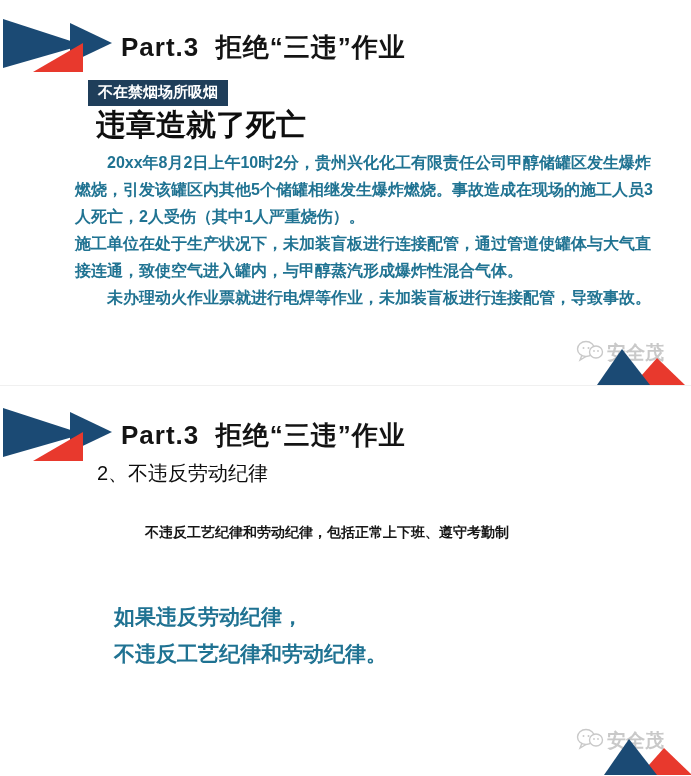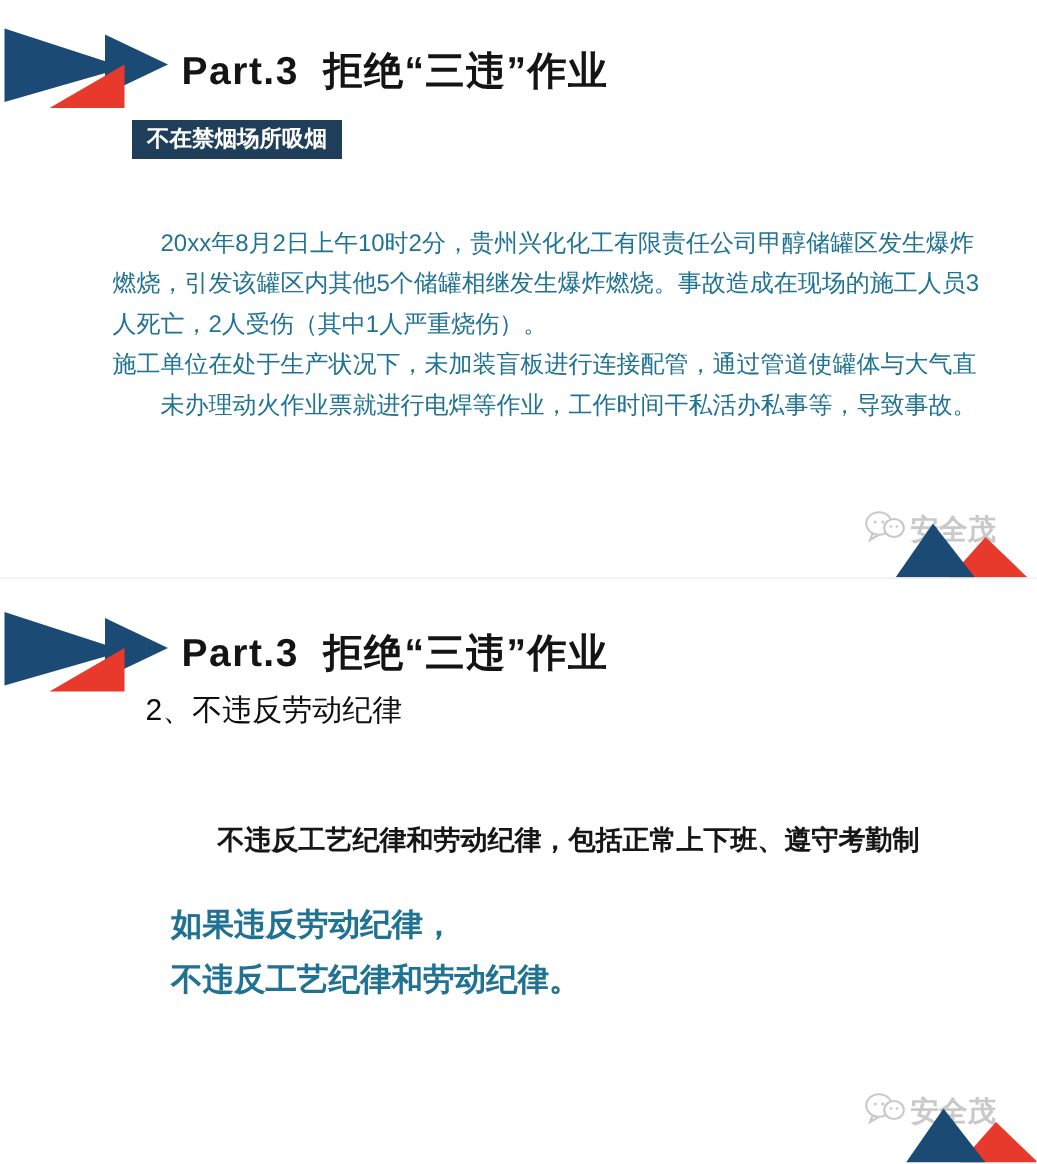--- a/index.html
+++ b/index.html
@@ -29,32 +29,32 @@
     background:#1f3e5a;color:#ffffff;
     font-size:15px;font-weight:bold;
     padding:3px 10px 4px 10px;white-space:nowrap;
   }
   .case-title{
     position:absolute;left:96px;top:105px;
     font-size:30px;font-weight:bold;color:#0e0e0e;white-space:nowrap;
   }
   .body1{
     position:absolute;left:75px;top:149px;width:616px;
-    font-size:16px;font-weight:normal;color:#207392;line-height:27px;
+    font-size:16px;font-weight:bold;color:#207392;line-height:27px;
   }
   .body1 .line{white-space:nowrap;}
   .indent{text-indent:2em;}
 
   .section-heading{
     position:absolute;left:97px;top:74px;
     font-size:20px;font-weight:normal;color:#0e0e0e;white-space:nowrap;
   }
   .body2{
     position:absolute;left:85px;top:131px;width:590px;
-    font-size:18px;font-weight:bold;color:#161616;line-height:31px;margin-top:28px;
+    font-size:14px;font-weight:bold;color:#161616;line-height:31px;
   }
   .body2 .line{white-space:nowrap;}
   .indent-lg{text-indent:60px;}
   .emphasis{
     position:absolute;left:114px;top:212px;
     font-size:21px;font-weight:bold;color:#1f7292;line-height:37px;
   }
   .emphasis .line{white-space:nowrap;}
 
   .watermark{
@@ -73,27 +73,29 @@
 <body>
 
 <section class="slide" id="slide1">
   <svg class="logo" viewBox="0 0 115 64" xmlns="http://www.w3.org/2000/svg">
     <polygon class="tri-navy" points="3,9 3,58 83,35"></polygon>
     <polygon class="tri-navy" points="70,13 70,53 112,33"></polygon>
     <polygon class="tri-red" points="83,33 33,62 83,62"></polygon>
   </svg>
   <div class="part-header">Part.3  拒绝“三违”作业</div>
   <div class="badge">不在禁烟场所吸烟</div>
+  <div class="case-title">违章造就了死亡</div>
 
   <div class="body1">
     <div class="line indent">20xx年8月2日上午10时2分，贵州兴化化工有限责任公司甲醇储罐区发生爆炸</div>
     <div class="line">燃烧，引发该罐区内其他5个储罐相继发生爆炸燃烧。事故造成在现场的施工人员3</div>
     <div class="line">人死亡，2人受伤（其中1人严重烧伤）。</div>
     <div class="line">施工单位在处于生产状况下，未加装盲板进行连接配管，通过管道使罐体与大气直</div>
-    <div class="line indent">未办理动火作业票就进行电焊等作业，工作时间干私活办私事等，导致事故。</div>
+    <div class="line">接连通，致使空气进入罐内，与甲醇蒸汽形成爆炸性混合气体。</div>
+    <div class="line indent">未办理动火作业票就进行电焊等作业，未加装盲板进行连接配管，导致事故。</div>
   </div>
 
   <div class="watermark">
     <svg class="wechat-icon" viewBox="0 0 28 22" xmlns="http://www.w3.org/2000/svg">
       <ellipse cx="10" cy="9" rx="8.5" ry="7.5" fill="none" stroke="#c9c9c9" stroke-width="1.4"></ellipse>
       <path d="M6 15 L4 20 L10 16.5" fill="none" stroke="#c9c9c9" stroke-width="1.4"></path>
       <ellipse cx="20" cy="12" rx="6.5" ry="6" fill="#ffffff" stroke="#c9c9c9" stroke-width="1.4"></ellipse>
       <circle cx="7.5" cy="8" r="1" fill="#c9c9c9"></circle>
       <circle cx="12.5" cy="8" r="1" fill="#c9c9c9"></circle>
       <circle cx="18" cy="11" r="0.9" fill="#c9c9c9"></circle>

